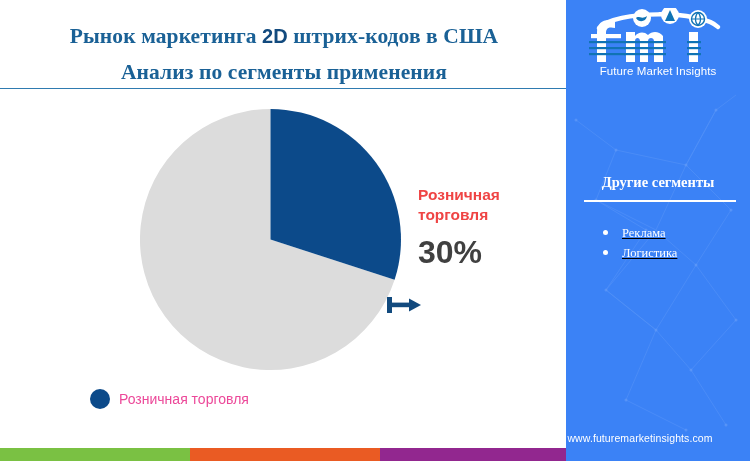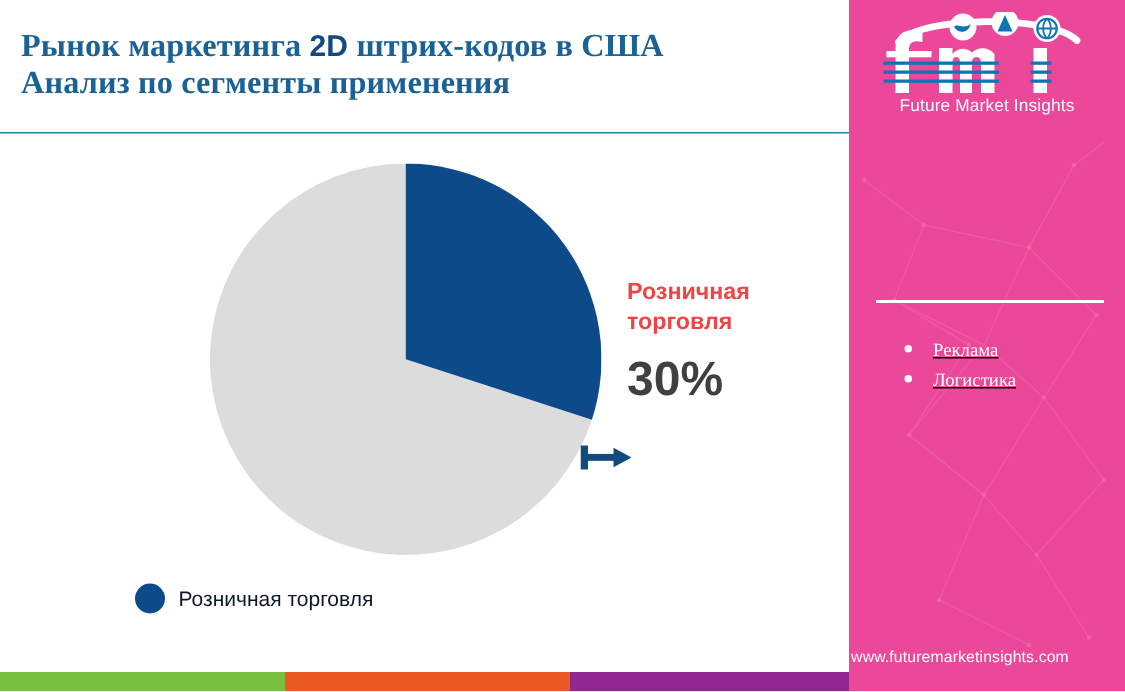--- a/index.html
+++ b/index.html
@@ -31,24 +31,25 @@
   .title-block {
     position: absolute;
     left: 14px;
     top: 18px;
     width: 540px;
   }
   .title-line {
     font-family: "Liberation Serif", serif;
     font-weight: bold;
     font-size: 21.5px;
-    line-height: 24px;
+    line-height: 36px;
     color: #1a6196;
     letter-spacing: 0.1px;
     white-space: nowrap;
+    text-align: center;
   }
   .title-line .accent {
     font-family: "Liberation Sans", sans-serif;
     font-weight: bold;
     font-size: 20px;
     color: #124a7e;
   }
   .header-rule {
     position: absolute;
     left: 0;
@@ -58,21 +59,21 @@
     background: #2f7bb0;
   }
 
   
   .side-panel {
     position: absolute;
     right: 0;
     top: 0;
     width: 184px;
     height: 461px;
-    background: #ec4899;
+    background: #3b82f6;
     overflow: hidden;
   }
   .side-panel .net {
     position: absolute;
     inset: 0;
     opacity: 0.20;
   }
 
   
   .logo-wrap {
@@ -216,21 +217,21 @@
   }
   .legend-swatch {
     width: 20px;
     height: 20px;
     border-radius: 50%;
     flex: 0 0 auto;
   }
   .legend-text {
     font-family: "Liberation Sans", sans-serif;
     font-size: 14px;
-    color: #0f172a;
+    color: #ec4899;
     white-space: nowrap;
   }
 
   
   .bottom-bar {
     position: absolute;
     left: 0;
     bottom: 0;
     width: 566px;
     height: 13px;
@@ -310,20 +311,21 @@
         <g fill="#1073b4">
           <path d="M51 10 C53 7, 57 12, 62 8 C61 14, 54 15, 51 10 Z"></path>
           <path d="M85 2 L90 13 L80 13 Z"></path>
           <circle cx="113" cy="11" r="6.5" fill="none" stroke="#1073b4" stroke-width="1.4"></circle>
           <path d="M106.8 11 L119.2 11 M113 4.6 C109.6 7.5 109.6 14.5 113 17.4 M113 4.6 C116.4 7.5 116.4 14.5 113 17.4" stroke="#1073b4" stroke-width="1.2" fill="none"></path>
         </g>
       </svg>
       <div class="logo-tagline">Future Market Insights</div>
     </div>
 
+    <div class="side-heading">Другие сегменты</div>
     <div class="side-rule"></div>
     <ul class="side-list">
       <li><span class="bullet"></span><span>Реклама</span></li>
       <li><span class="bullet"></span><span>Логистика</span></li>
     </ul>
 
     <div class="site-url">www.futuremarketinsights.com</div>
   </div>
 
   <div class="chart-area">

